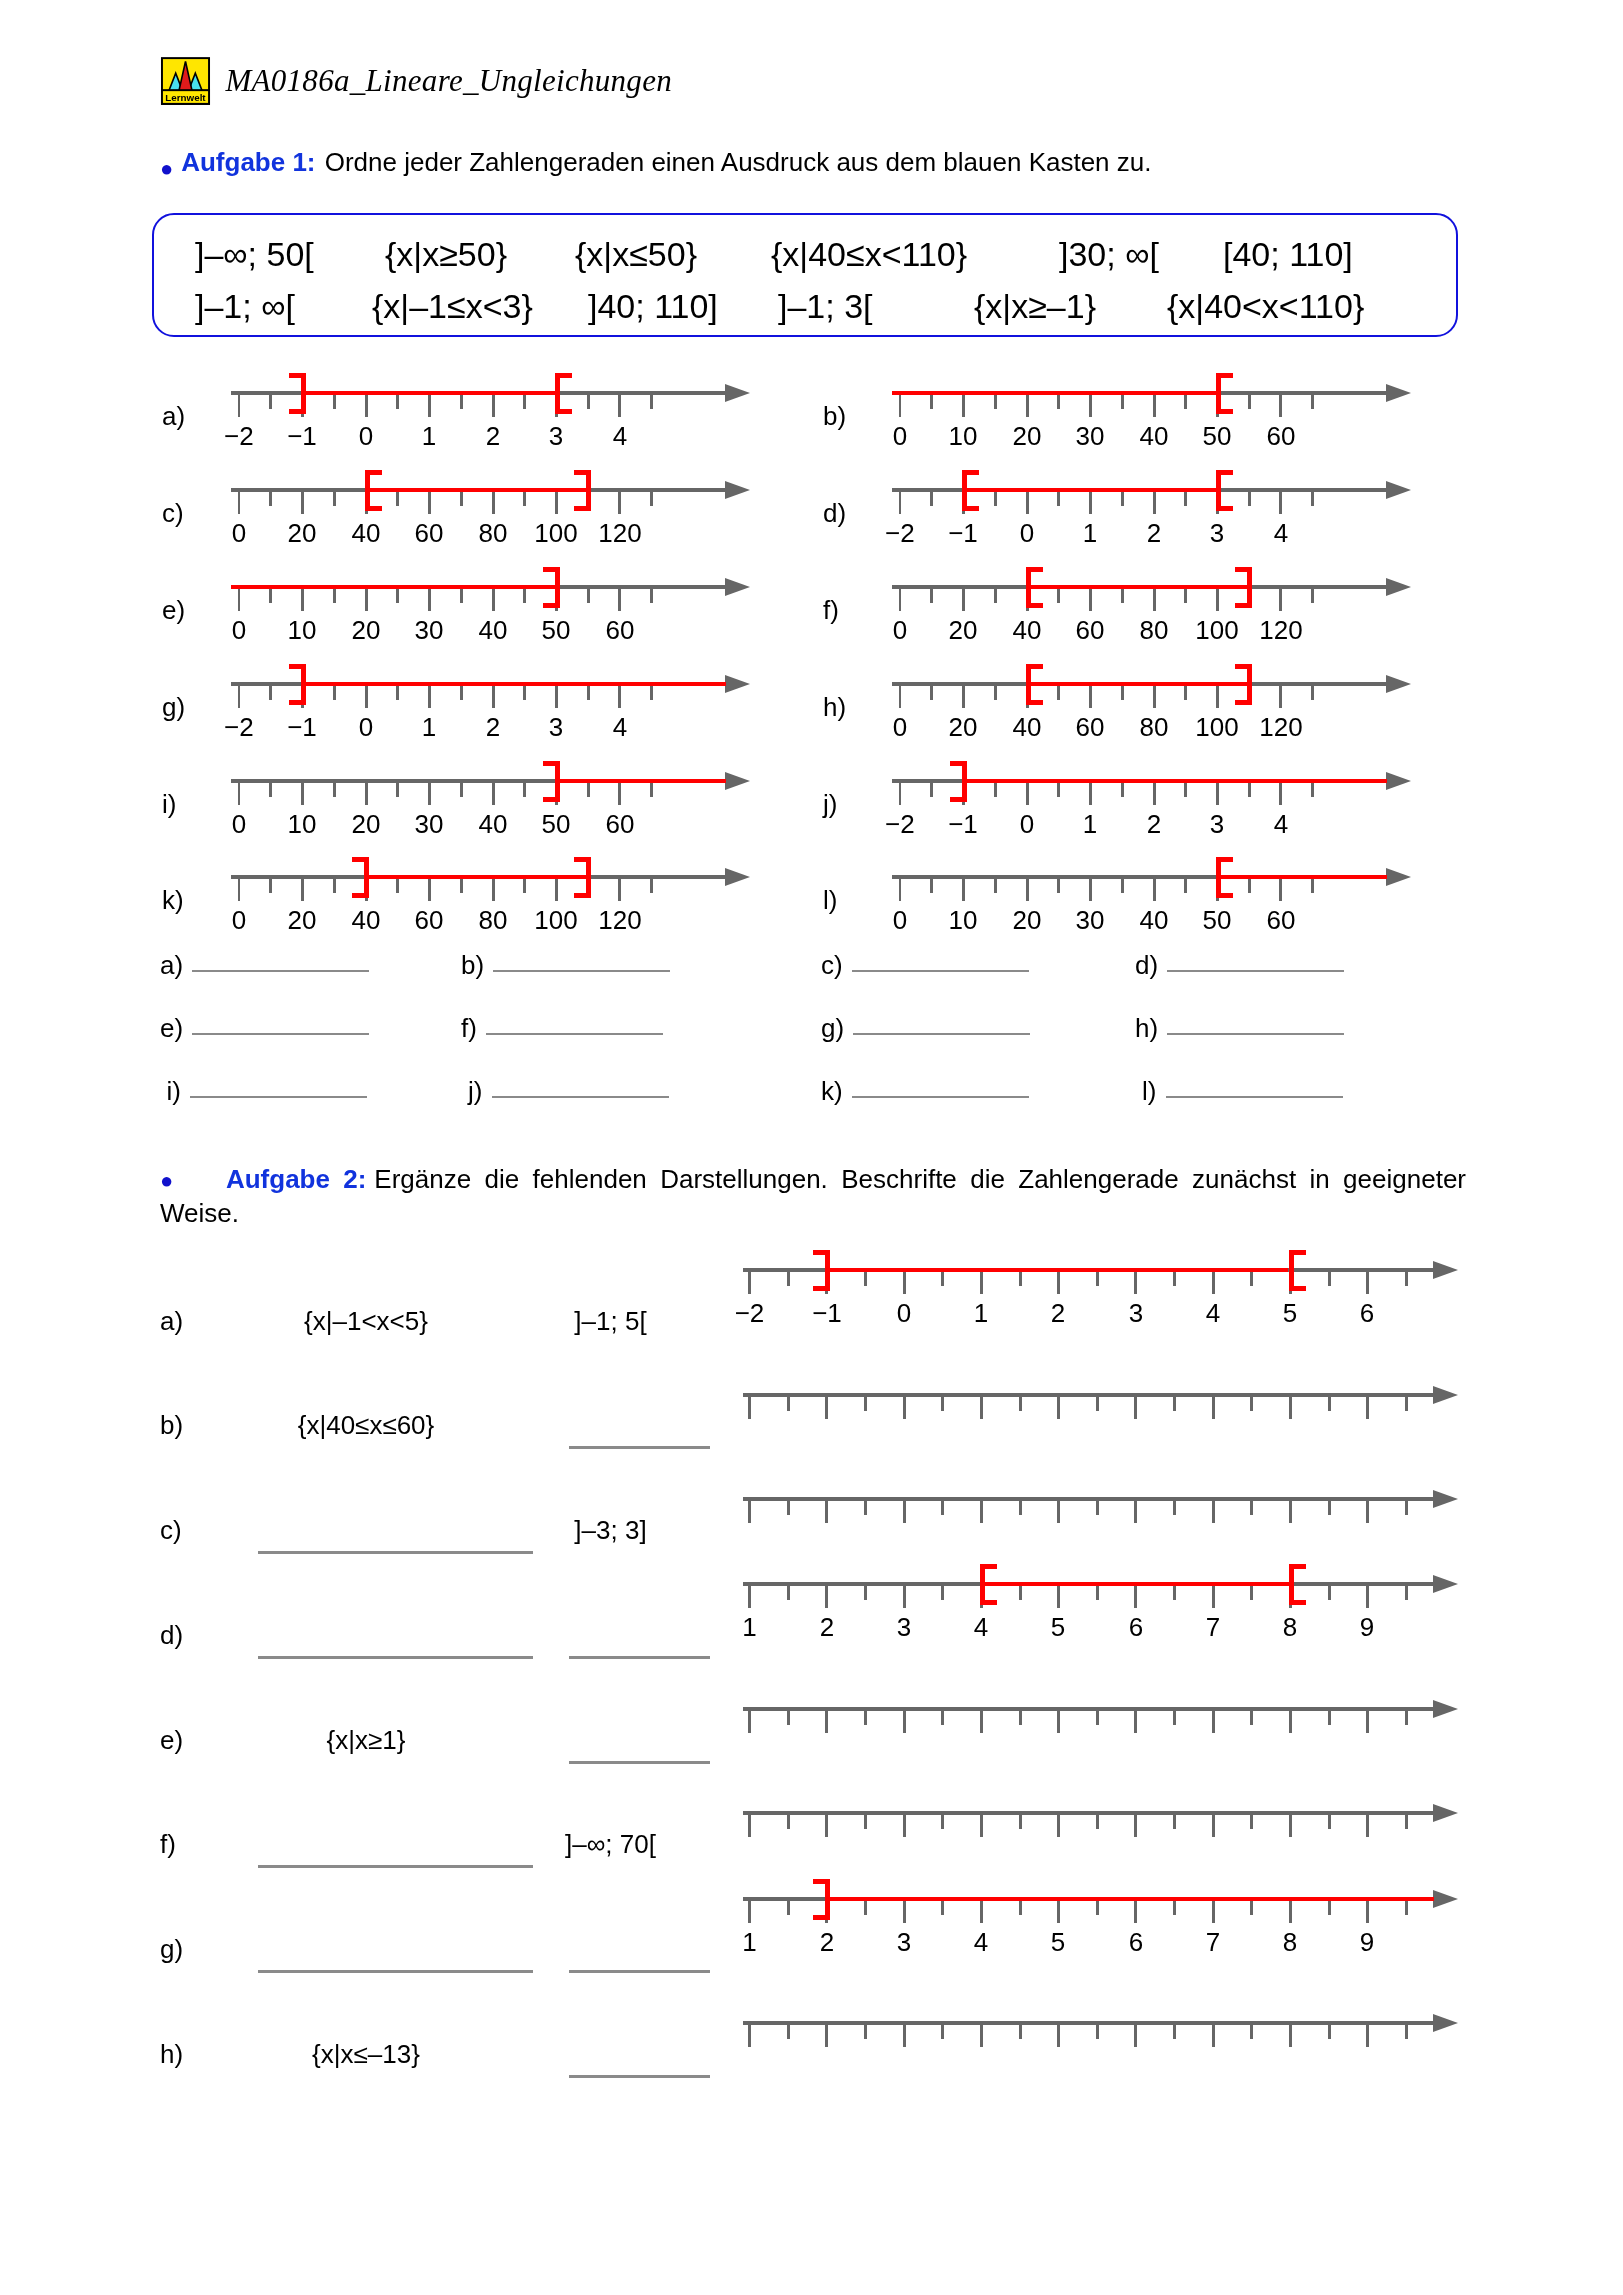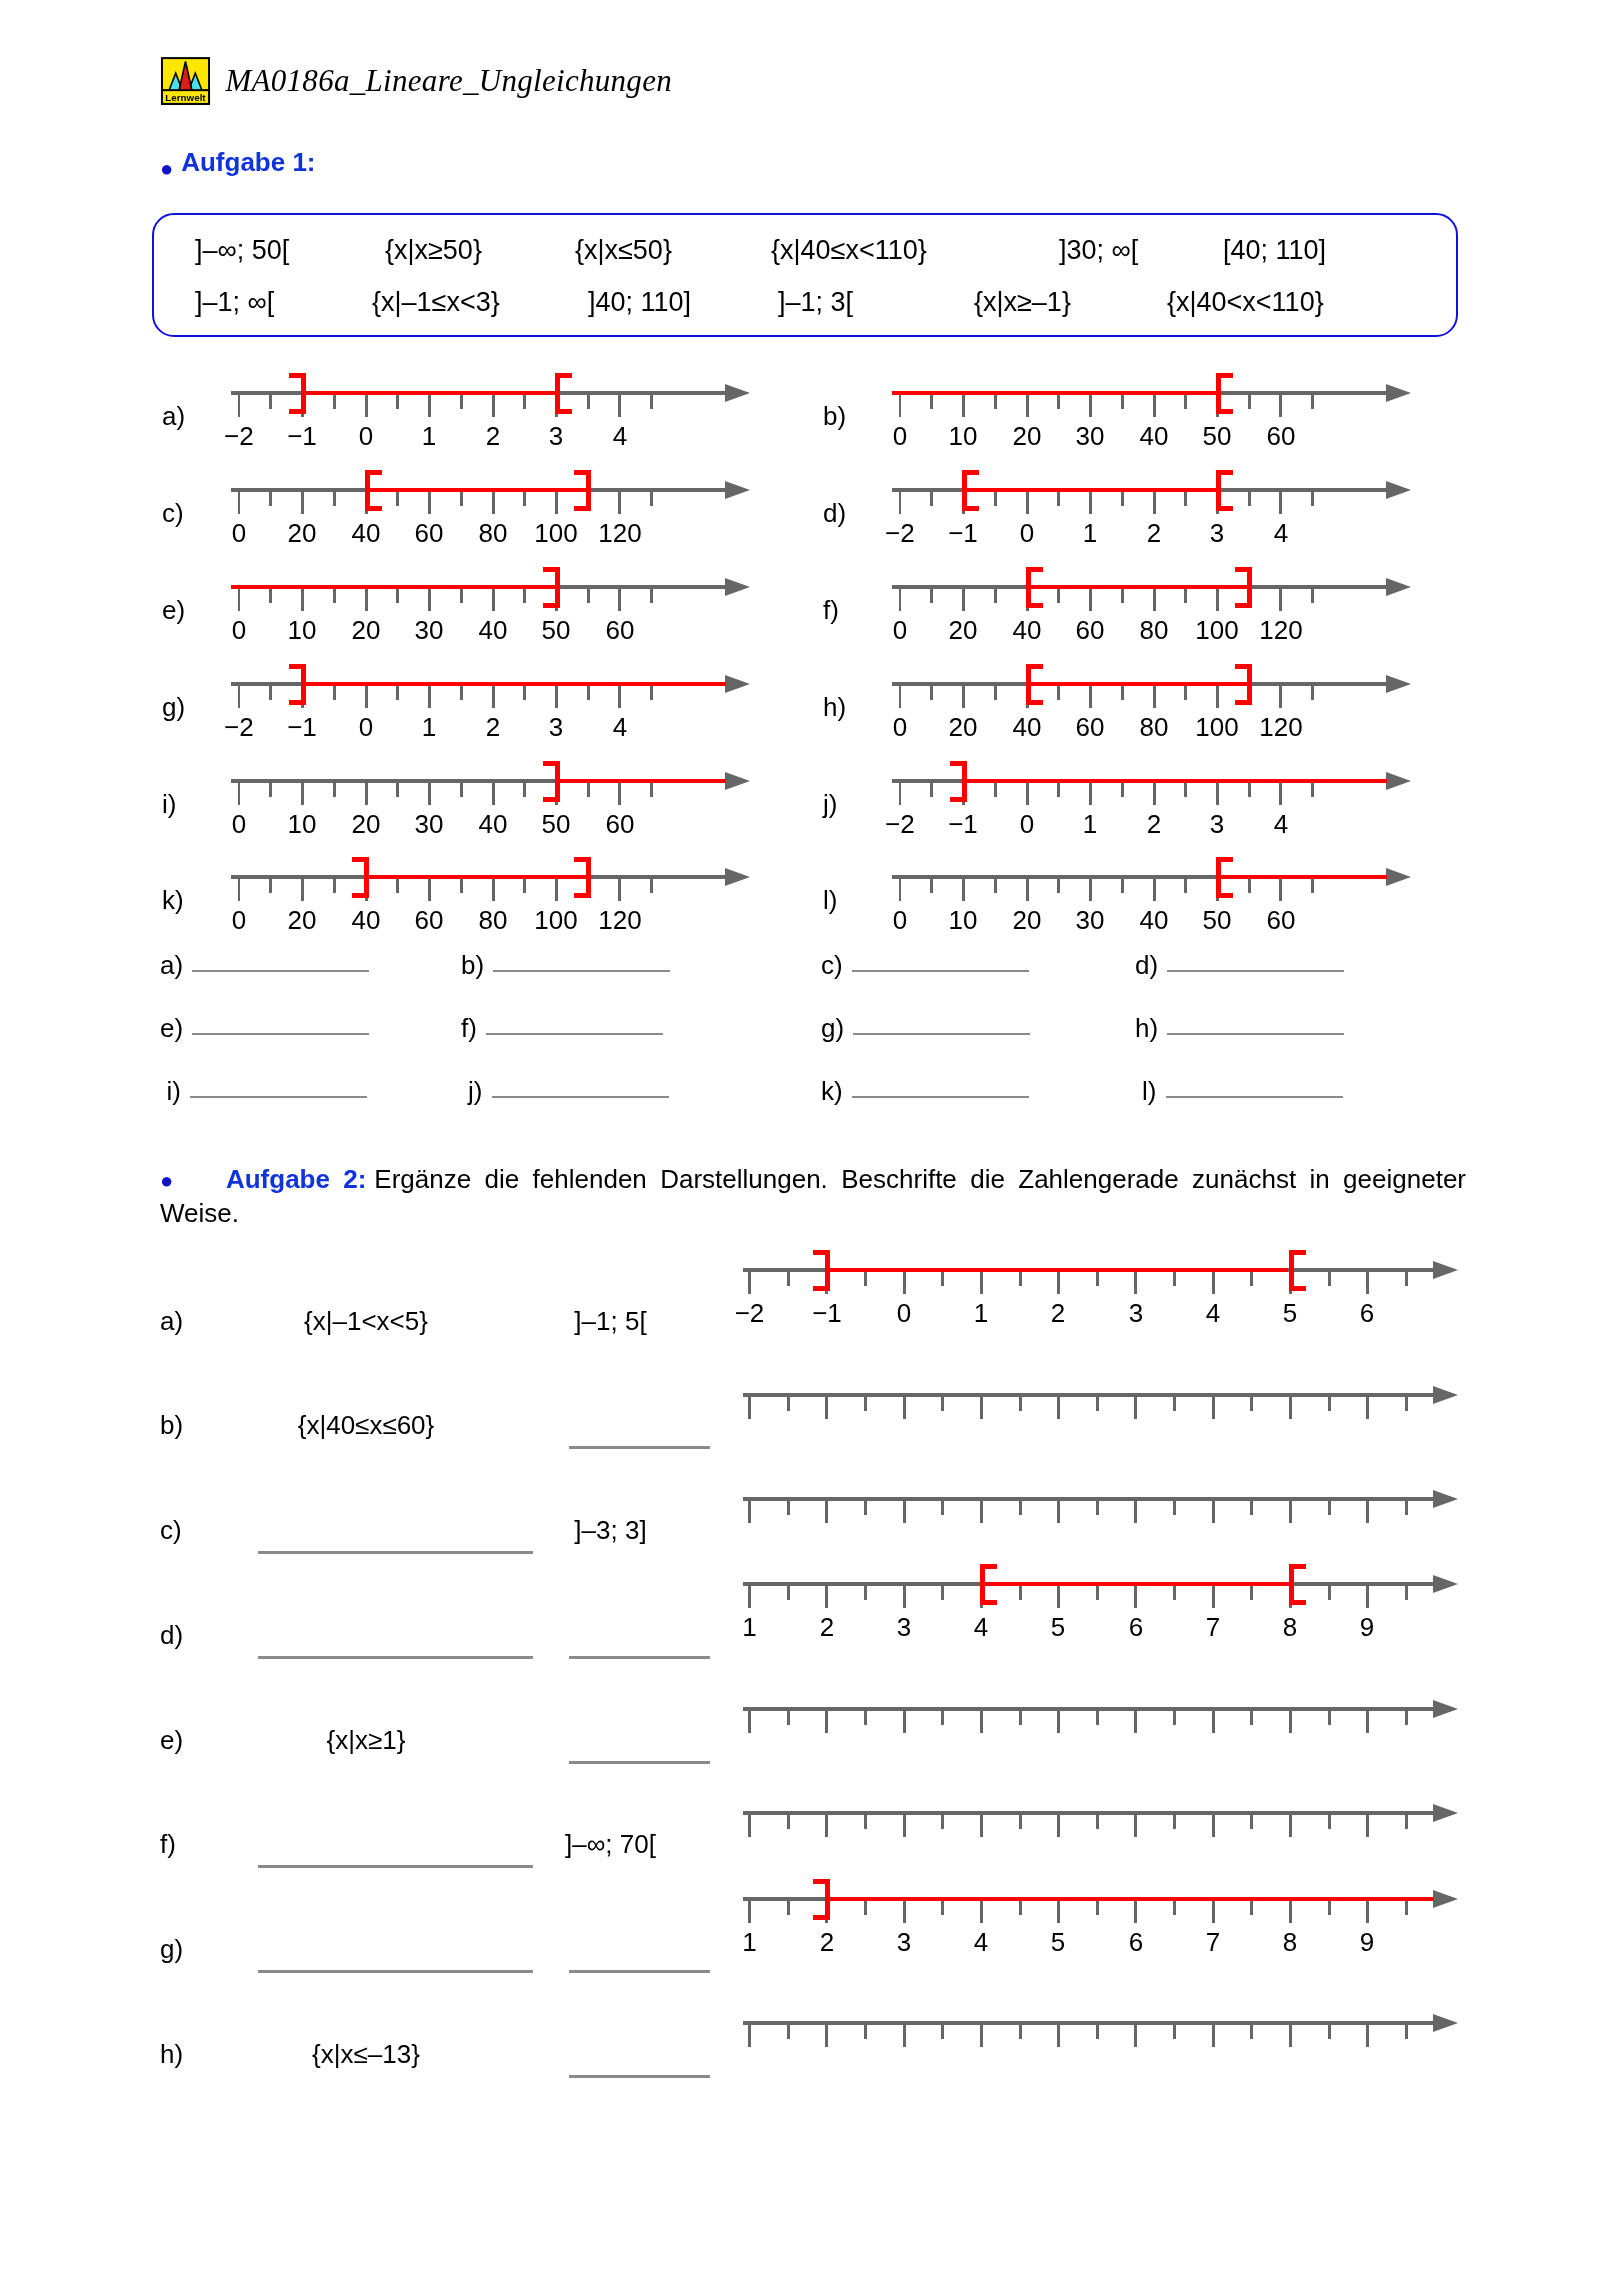--- a/index.html
+++ b/index.html
@@ -23,21 +23,21 @@
   .tasktext{font-size:26px;}
   .t2body{position:absolute;left:160px;top:1162px;width:1306px;font-size:26px;line-height:1.32;text-align:justify;}
   .t2body .tasklabel{display:inline;margin-left:40px;}
   .t2body .bullet{display:inline;margin-right:6.5px;}
 
   
   .bluebox{
     position:absolute;left:152px;top:213px;width:1306px;height:124px;
     border:2px solid #1111dd;border-radius:22px;box-sizing:border-box;
   }
-  .bbrow{position:absolute;left:0;width:100%;display:flex;font-size:27px;white-space:nowrap;}
+  .bbrow{position:absolute;left:0;width:100%;display:flex;font-size:34px;white-space:nowrap;}
   .bbrow.r1{top:19.6px;padding-left:41px;}
   .bbrow.r2{top:72px;padding-left:41px;}
   .bbrow span{display:inline-block;}
 
   
   .nl{position:absolute;}
   .nl .tag{position:absolute;left:0;top:27.5px;font-size:26px;}
   .nl .axisbox{position:absolute;}
   .axis{position:absolute;left:0;top:0;height:3.9px;background:#666;}
   .arrow{position:absolute;top:-7.2px;width:0;height:0;
@@ -88,20 +88,21 @@
         <rect x="3" y="52" width="72" height="21" fill="#ffe600" stroke="#000" stroke-width="3"></rect>
         <text x="39" y="68" font-family="Liberation Sans, sans-serif" font-size="15" font-weight="bold" text-anchor="middle" fill="#000">Lernwelt</text>
       </svg>
     </div>
     <div class="doctitle">MA0186a_Lineare_Ungleichungen</div>
   </div>
 
   <div class="task" style="left:160px;top:147px;width:1309px;">
     <span class="bullet">●</span>
     <span class="tasklabel">Aufgabe 1:</span>
+    <span class="tasktext" style="margin-left:9.2px;">Ordne jeder Zahlengeraden einen Ausdruck aus dem blauen Kasten zu.</span>
   </div>
 
   <div class="bluebox">
     <div class="bbrow r1">
       <span style="width:190px">]–∞; 50[</span>
       <span style="width:190px">{x|x≥50}</span>
       <span style="width:196px">{x|x≤50}</span>
       <span style="width:288px">{x|40≤x&lt;110}</span>
       <span style="width:164px">]30; ∞[</span>
       <span>[40; 110]</span>

